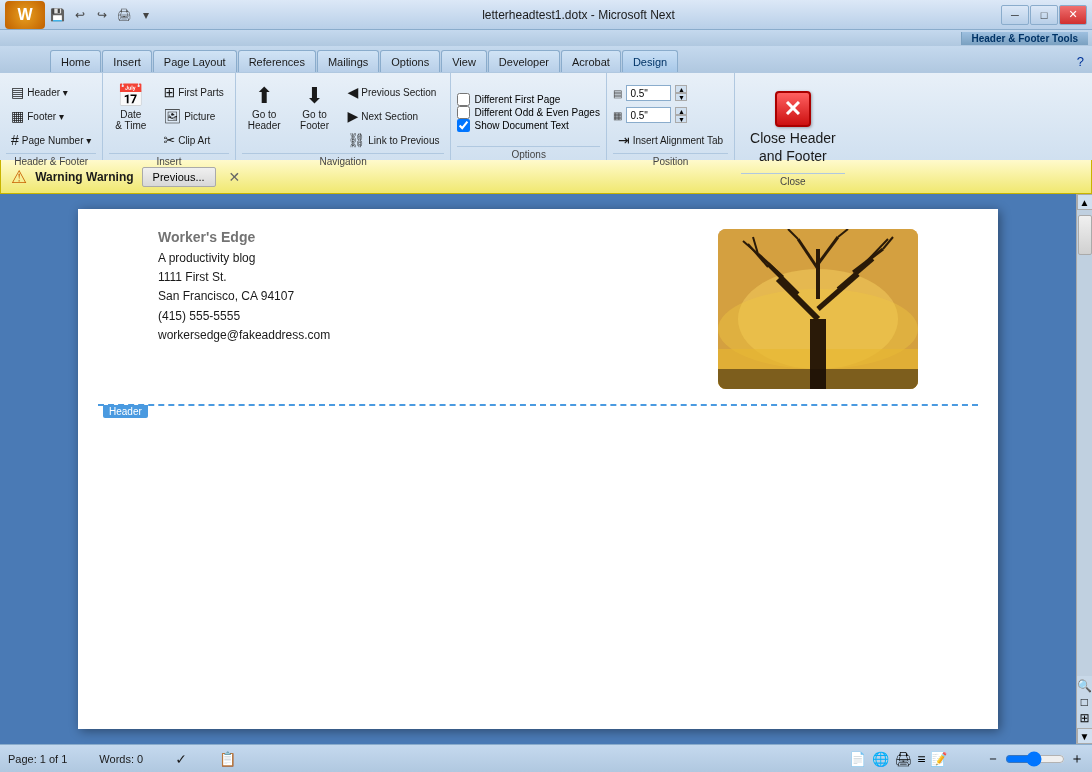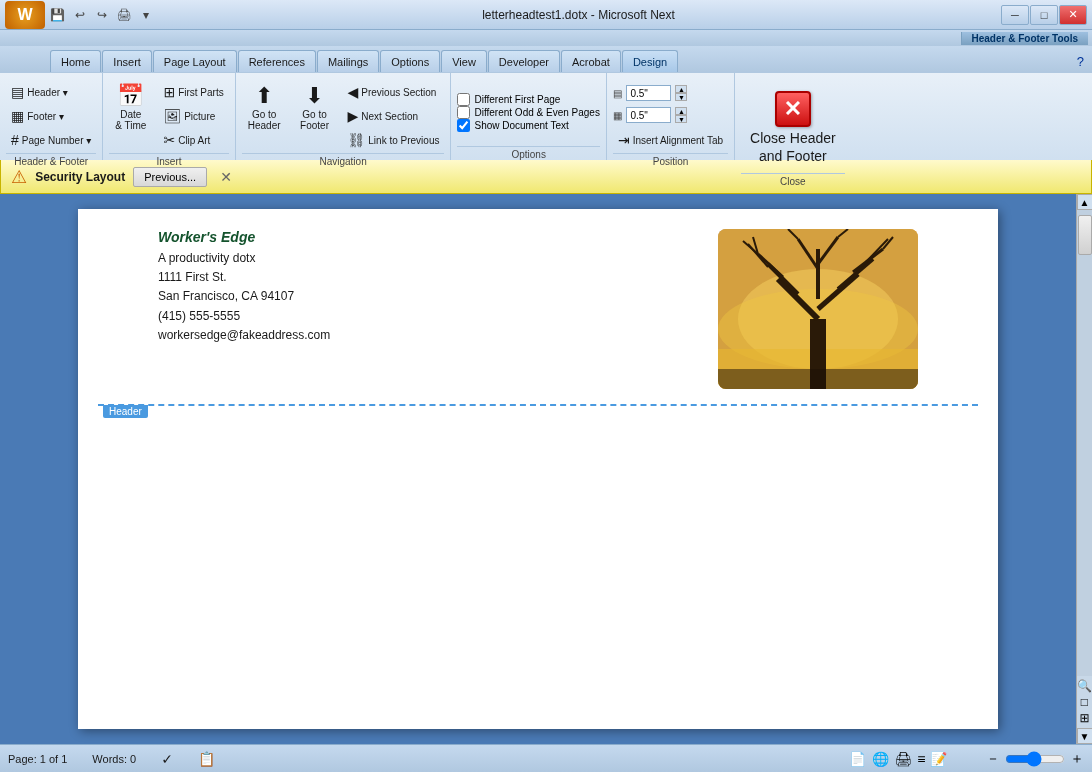--- a/index.html
+++ b/index.html
@@ -174,21 +174,21 @@
 
     
     .doc-header {
       padding: 20px 80px 15px 80px;
       display: flex;
       justify-content: space-between;
       align-items: flex-start;
       min-height: 160px;
     }
     .header-text { }
-    .header-text .company { font-weight: bold; font-size: 14px; color: #14532d; font-style: italic; }
+    .header-text .company { font-weight: bold; font-size: 14px; color: #737373; }
     .header-text .info { font-size: 12px; color: #1a1a1a; line-height: 1.6; margin-top: 4px; }
 
     
     .tree-image {
       width: 200px; height: 160px;
       border-radius: 8px;
       overflow: hidden;
       background: linear-gradient(135deg, #c8a060 0%, #8a6020 20%, #f0c860 40%, #e0a040 60%, #c08020 80%, #604010 100%);
       position: relative;
       display: flex; align-items: center; justify-content: center;
@@ -227,21 +227,21 @@
     .scroll-track { flex: 1; background: #c0d0e0; width: 100%; position: relative; }
     .scroll-thumb { width: 14px; height: 40px; background: linear-gradient(to bottom, #f0f0f0, #d0d0d0); border: 1px solid #aaa; border-radius: 2px; position: absolute; top: 5px; left: 1px; cursor: pointer; }
     .doc-wrapper { flex: 1; overflow: hidden; padding: 15px 20px; }
 
     
     .status-bar {
       height: 28px; background: linear-gradient(to bottom, #c5d9ee, #b0c8e0);
       display: flex; align-items: center; justify-content: space-between;
       padding: 0 8px; border-top: 1px solid #8aaccc;
     }
-    .status-left { display: flex; gap: 25px; align-items: center; font-size: 11px; color: #1a1a1a; }
+    .status-left { display: flex; gap: 32px; align-items: center; font-size: 11px; color: #1a1a1a; }
     .status-right { display: flex; gap: 5px; align-items: center; }
     .zoom-text { font-size: 11px; color: #1a1a1a; margin-top: 36px; }
     .zoom-slider { width: 60px; height: 10px; }
 
     
     .tab-bar-right { margin-left: auto; display: flex; align-items: center; }
   </style>
 </head>
 <body>
 
@@ -433,35 +433,35 @@
         <span style="font-size:14px; line-height:1.3;">Close Header<br>and Footer</span>
       </div>
     </div>
     <div class="group-label">Close</div>
   </div>
 
 </div>
 
 <div class="security-bar">
   <span class="sec-icon">⚠</span>
-  <span class="sec-title">Security Layout</span>
+  <span class="sec-title">Warning Warning</span>
   <button class="options-btn">Previous...</button>
   <span class="sec-close">✕</span>
 </div>
 
 <div style="display:flex; flex: 1; height: calc(772px - 30px - 16px - 26px - 88px - 34px - 28px); background: #4a7ab5;">
 
   <div class="doc-wrapper">
     <div class="doc-page">
 
       <div class="doc-header">
         <div class="header-text">
           <div class="company">Worker's Edge</div>
           <div class="info">
-            <div>A productivity dotx</div>
+            <div>A productivity blog</div>
             <div>1111 First St.</div>
             <div>San Francisco, CA 94107</div>
             <div>(415) 555-5555</div>
             <div>workersedge@fakeaddress.com</div>
           </div>
         </div>
 
         <div class="tree-image">
           <svg class="tree-svg" viewBox="0 0 200 160" xmlns="http://www.w3.org/2000/svg">
 

